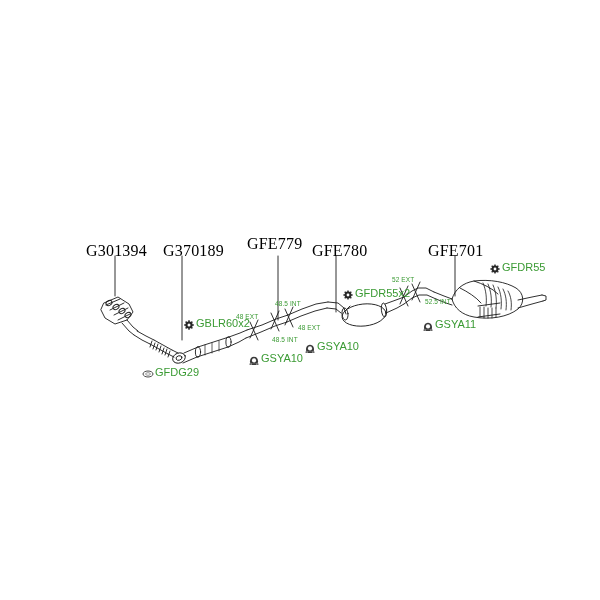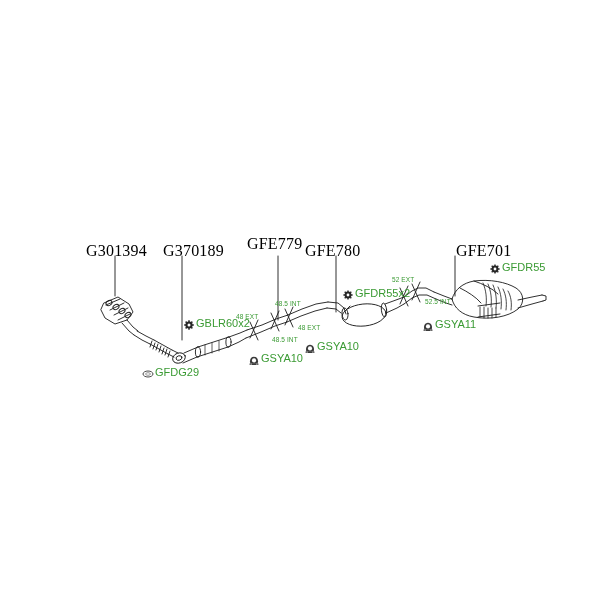--- a/index.html
+++ b/index.html
@@ -208,22 +208,22 @@
         <path d="M518 308 L532 304 L543 301"></path>
         <path d="M542 295 L546 296 L546 300 L543 301"></path>
       </g>
 
     </g>
   </svg>
 
   <div class="part-label" style="left:86px; top:242px;">G301394</div>
   <div class="part-label" style="left:163px; top:242px;">G370189</div>
   <div class="part-label" style="left:247px; top:235px;">GFE779</div>
-  <div class="part-label" style="left:305px; top:242px;">GFE780</div>
-  <div class="part-label" style="left:428px; top:242px;margin-left:28px;">GFE701</div>
+  <div class="part-label" style="left:312px; top:242px;">GFE780</div>
+  <div class="part-label" style="left:428px; top:242px;">GFE701</div>
 
   <div class="hw-item" style="left:183px; top:317px;align-items:flex-end;">
     <span class="hw-icon">
       <svg viewBox="0 0 12 12" width="12" height="12">
         <circle cx="6" cy="6" r="3.6" fill="#262626"></circle>
         <circle cx="6" cy="6" r="1.5" fill="#ffffff"></circle>
         <g stroke="#262626" stroke-width="1.5">
           <line x1="6" y1="1.2" x2="6" y2="3"></line>
             <line x1="6" y1="9" x2="6" y2="10.8"></line>
           <line x1="1.2" y1="6" x2="3" y2="6"></line>

